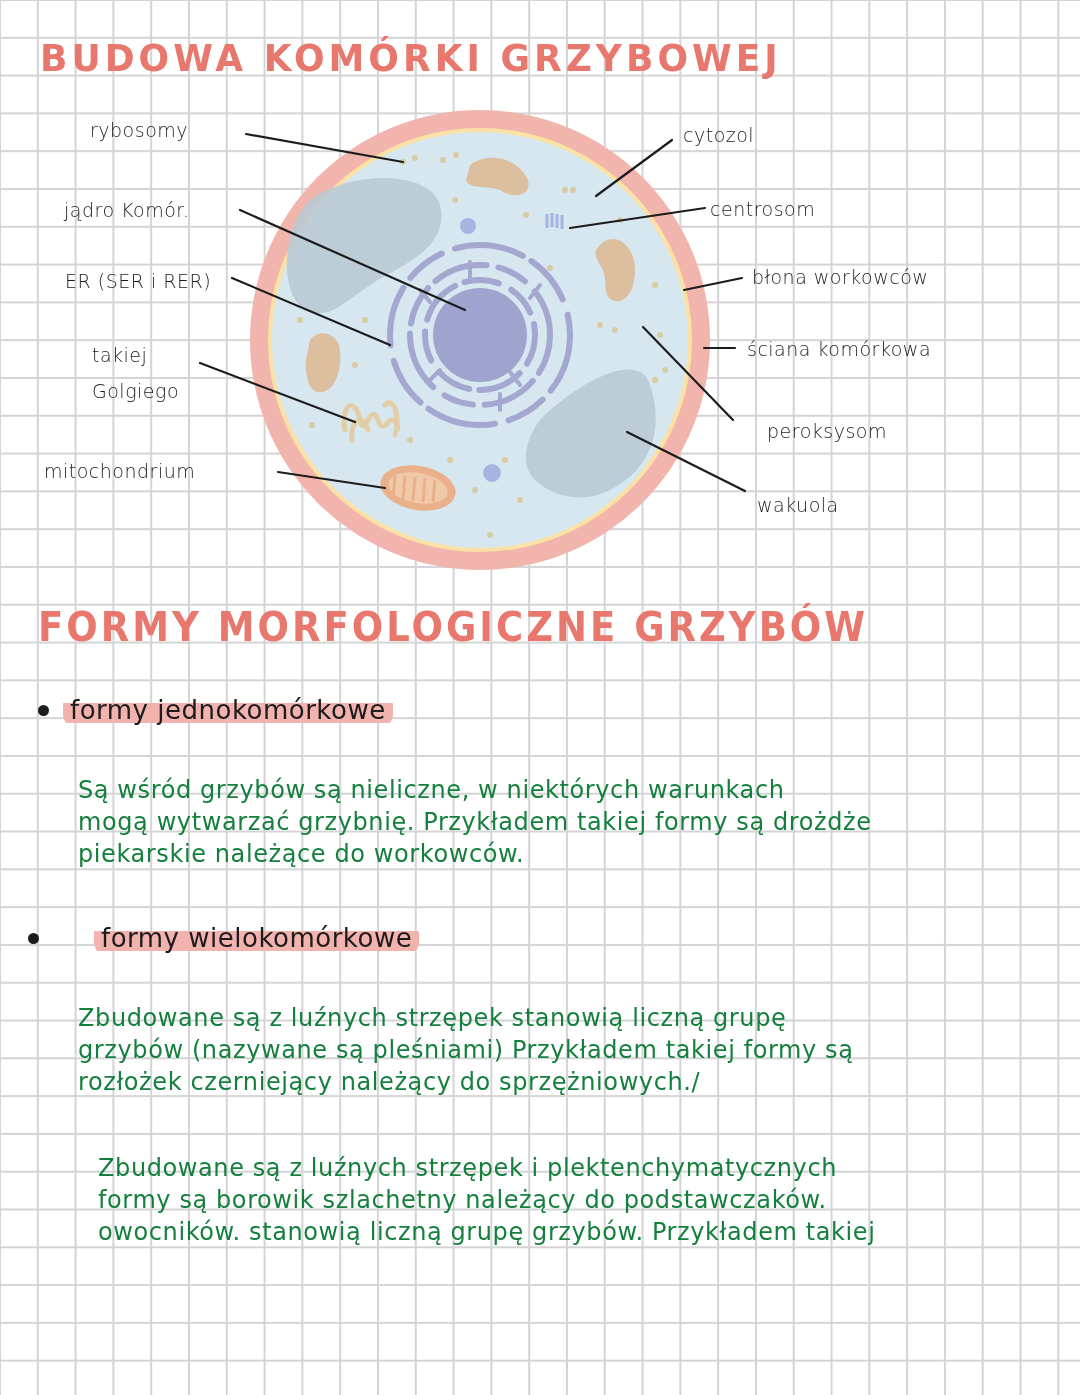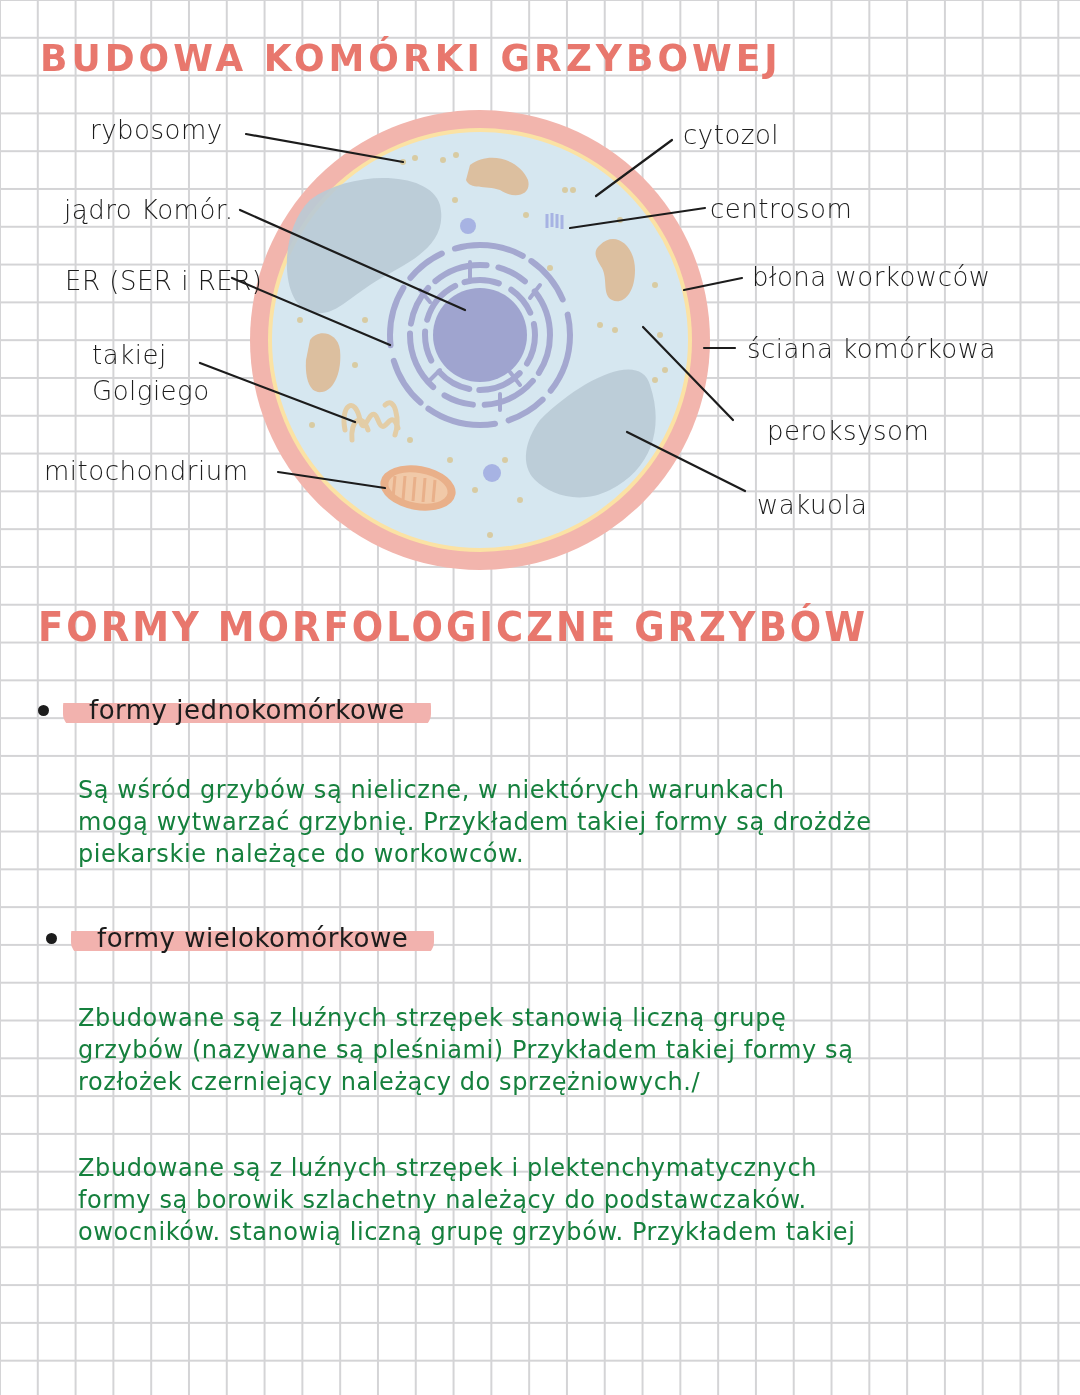--- a/index.html
+++ b/index.html
@@ -15,30 +15,30 @@
   }
   .title {
     position: absolute; color: #e8776d; font-family: "DejaVu Sans", sans-serif;
     font-weight: bold; letter-spacing: 4px; margin: 0; white-space: nowrap;
     transform-origin: left top;
   }
   #title1 { left: 40px; top: 36px; font-size: 36px; transform: scaleY(1.05); }
   #title2 { left: 38px; top: 604px; font-size: 37px; letter-spacing: 3px; transform: scaleY(1.1); }
   .label {
     position: absolute; color: #1c1c1c; font-family: "DejaVu Sans", sans-serif;
-    font-size: 26px; font-weight: 300; line-height: 30px; white-space: nowrap;
+    font-size: 19px; font-weight: 300; line-height: 30px; white-space: nowrap;
     letter-spacing: 0.5px;
   }
   #diagram { position: absolute; left: 0; top: 0; width: 1080px; height: 600px; pointer-events: none; }
   .bullet-row { position: absolute; display: flex; align-items: center; }
   .bullet-dot { width: 11px; height: 11px; border-radius: 50%; background: #1c1c1c; margin-right: 14px; }
   .hl {
     font-family: "DejaVu Sans", sans-serif; font-size: 26px; color: #1c1c1c;
     background: linear-gradient(to bottom, transparent 30%, #f2b2ae 30%, #f2b2ae 85%, transparent 85%);
-    border-radius: 14px; padding: 0 26px; line-height: 36px; letter-spacing: 0.5px;
+    border-radius: 14px; padding: 0 7px; line-height: 36px; letter-spacing: 0.5px;
   }
   .para {
     position: absolute; left: 78px; width: 980px; margin: 0;
     font-family: "DejaVu Sans", sans-serif; font-size: 24px; line-height: 32px;
     color: #15803d; letter-spacing: 0.6px;
   }
   .para span { display: block; white-space: nowrap; }
 </style>
 </head>
 <body>
@@ -165,28 +165,28 @@
   <span class="bullet-dot"></span>
   <span class="hl">formy jednokomórkowe</span>
 </div>
 
 <p class="para" style="top:774px;">
   <span>Są wśród grzybów są nieliczne, w niektórych warunkach</span>
   <span>mogą wytwarzać grzybnię. Przykładem takiej formy są drożdże</span>
   <span>piekarskie należące do workowców.</span>
 </p>
 
-<div class="bullet-row" style="left:46px; top:920px;">
+<div class="bullet-row" style="left:28px; top:920px;gap:41px;">
   <span class="bullet-dot"></span>
   <span class="hl">formy wielokomórkowe</span>
 </div>
 
 <p class="para" style="top:1002px;">
   <span>Zbudowane są z luźnych strzępek stanowią liczną grupę</span>
   <span>grzybów (nazywane są pleśniami) Przykładem takiej formy są</span>
   <span>rozłożek czerniejący należący do sprzężniowych./</span>
 </p>
 
-<p class="para" style="top:1152px;">
+<p class="para" style="top:1152px;padding-left:20px;">
   <span>Zbudowane są z luźnych strzępek i plektenchymatycznych</span>
   <span>formy są borowik szlachetny należący do podstawczaków.</span>
   <span>owocników. stanowią liczną grupę grzybów. Przykładem takiej</span>
 </p>
 
 </body></html>

